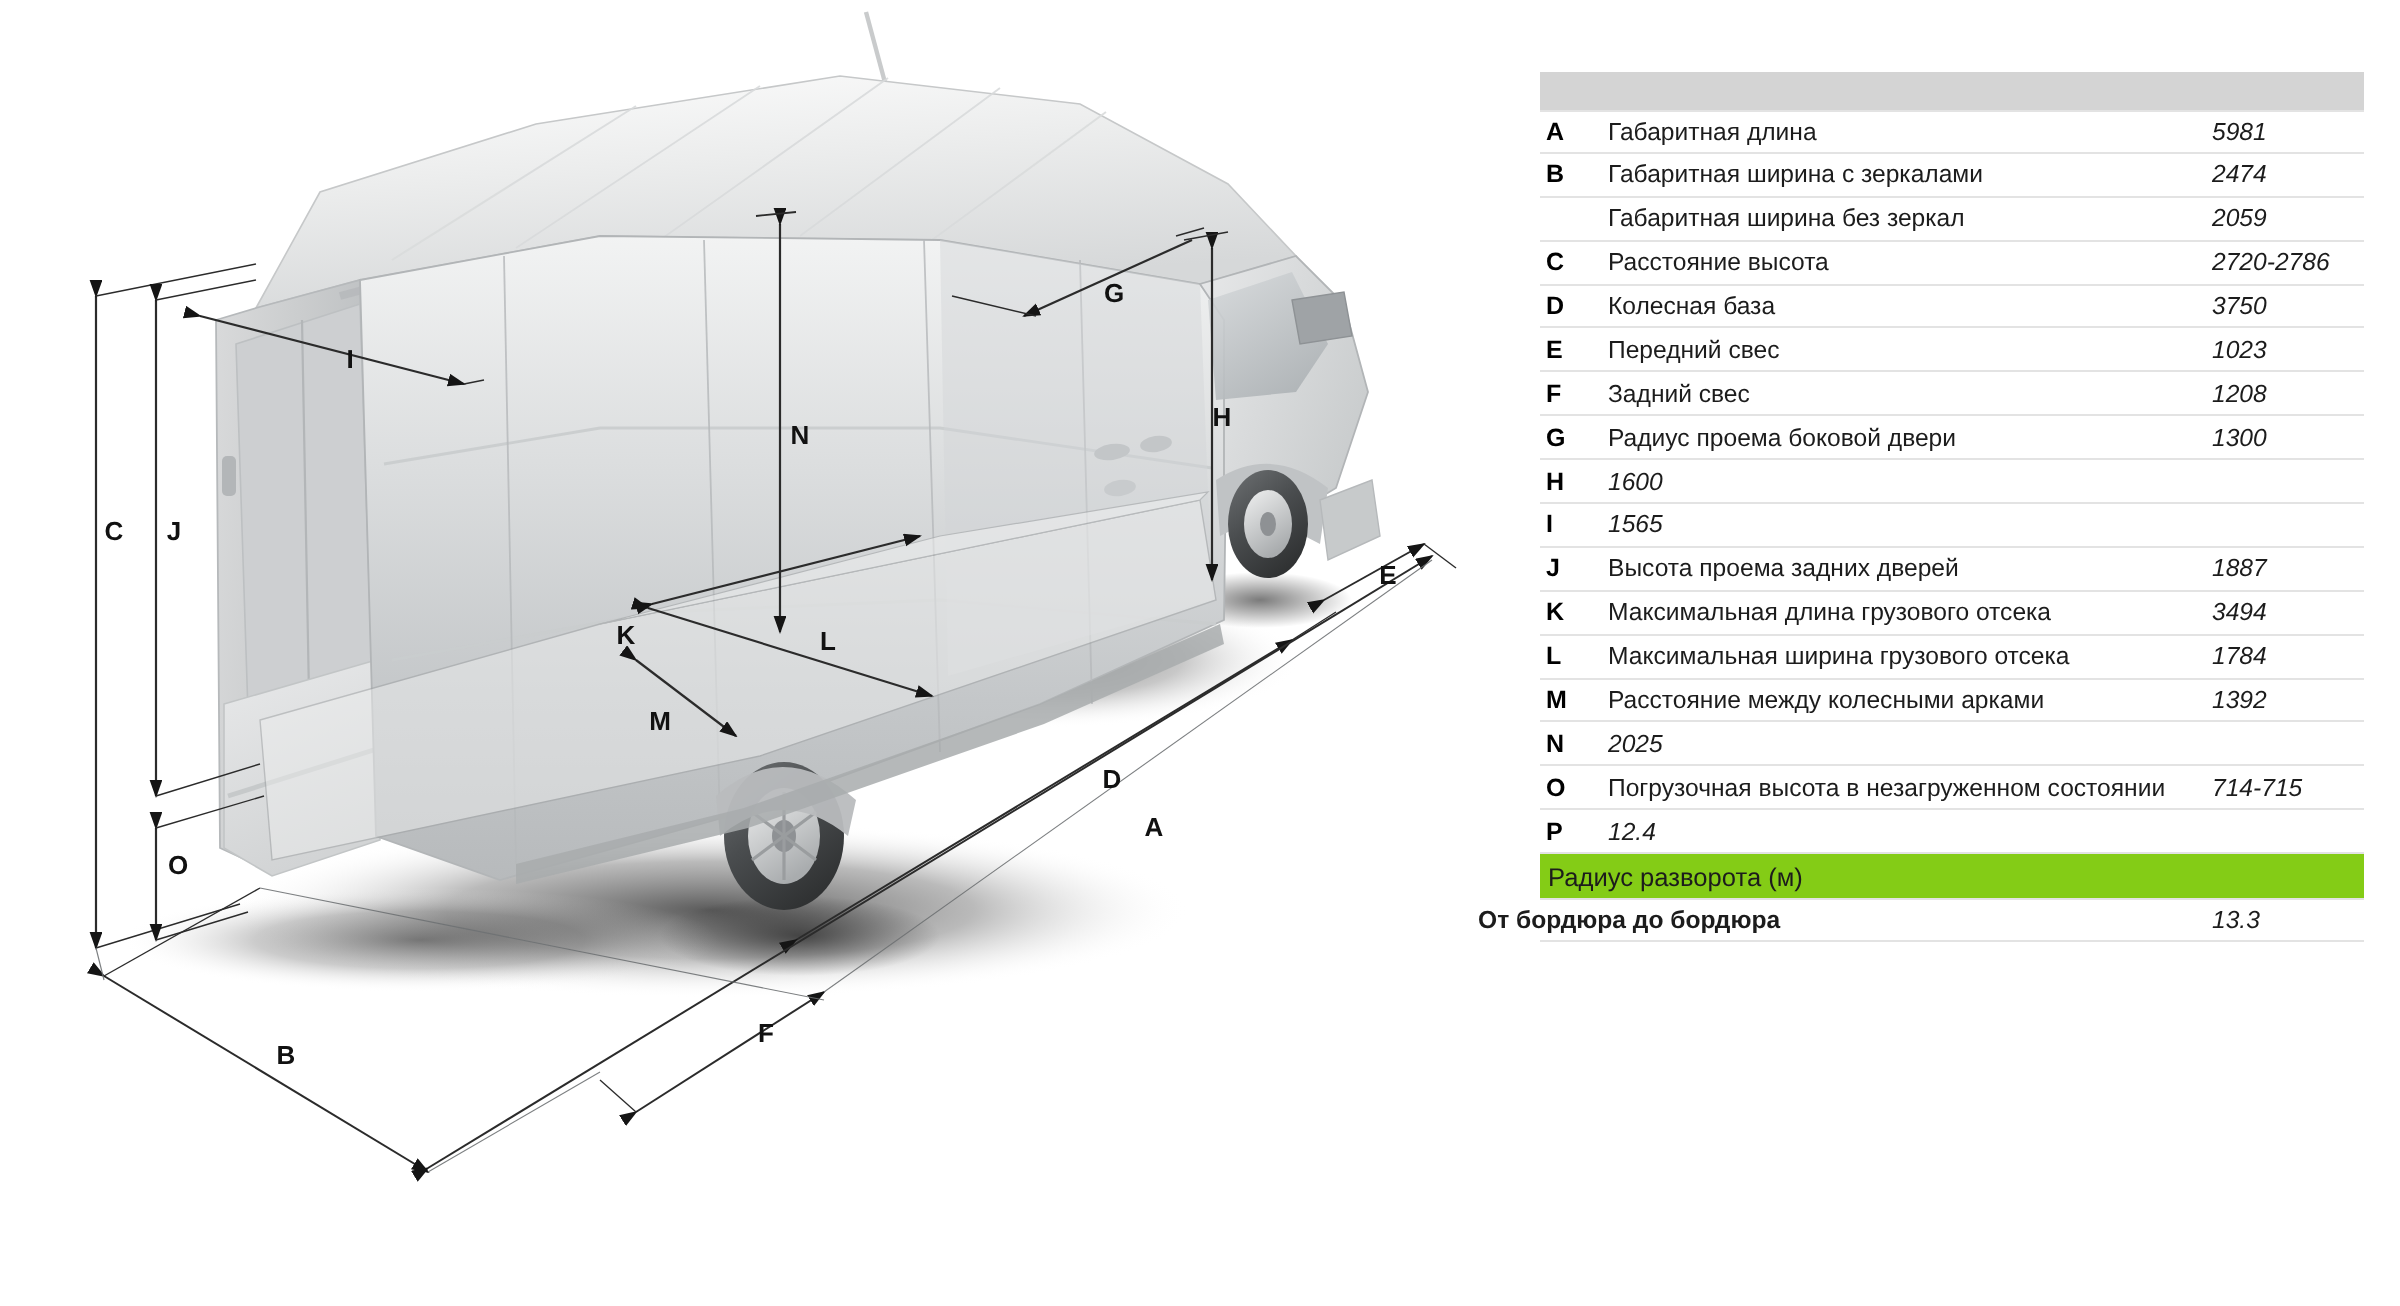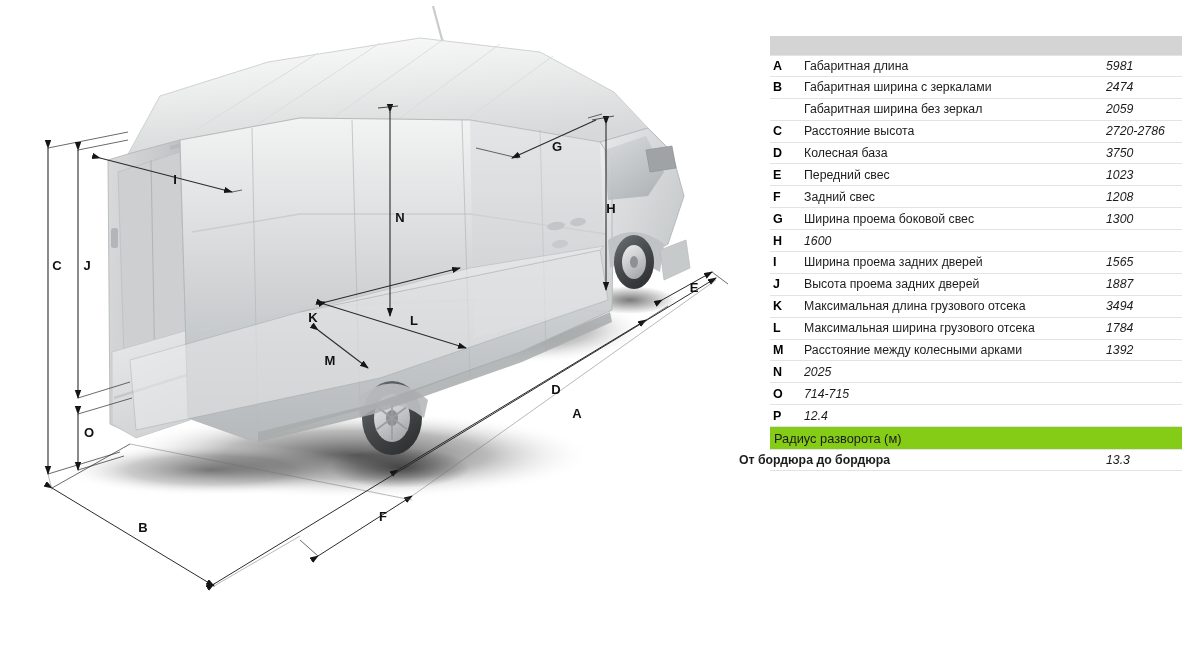--- a/index.html
+++ b/index.html
@@ -391,30 +391,29 @@
           <div class="t-label">Передний свес</div>
           <div class="t-value">1023</div>
         </div>
         <div class="t-row">
           <div class="t-letter">F</div>
           <div class="t-label">Задний свес</div>
           <div class="t-value">1208</div>
         </div>
         <div class="t-row">
           <div class="t-letter">G</div>
-          <div class="t-label">Ширина проема боковой свес</div>
+          <div class="t-label">Радиус проема боковой двери</div>
           <div class="t-value">1300</div>
         </div>
         <div class="t-row">
           <div class="t-letter">H</div>
           <div class="t-value">1600</div>
         </div>
         <div class="t-row">
           <div class="t-letter">I</div>
-          <div class="t-label">Ширина проема задних дверей</div>
           <div class="t-value">1565</div>
         </div>
         <div class="t-row">
           <div class="t-letter">J</div>
           <div class="t-label">Высота проема задних дверей</div>
           <div class="t-value">1887</div>
         </div>
         <div class="t-row">
           <div class="t-letter">K</div>
           <div class="t-label">Максимальная длина грузового отсека</div>
@@ -429,20 +428,21 @@
           <div class="t-letter">M</div>
           <div class="t-label">Расстояние между колесными арками</div>
           <div class="t-value">1392</div>
         </div>
         <div class="t-row">
           <div class="t-letter">N</div>
           <div class="t-value">2025</div>
         </div>
         <div class="t-row">
           <div class="t-letter">O</div>
+          <div class="t-label">Погрузочная высота в незагруженном состоянии</div>
           <div class="t-value">714-715</div>
         </div>
         <div class="t-row">
           <div class="t-letter">P</div>
           <div class="t-value">12.4</div>
         </div>
       </div>
 
     <div class="t-section">
       <span>Радиус разворота (м)</span>

